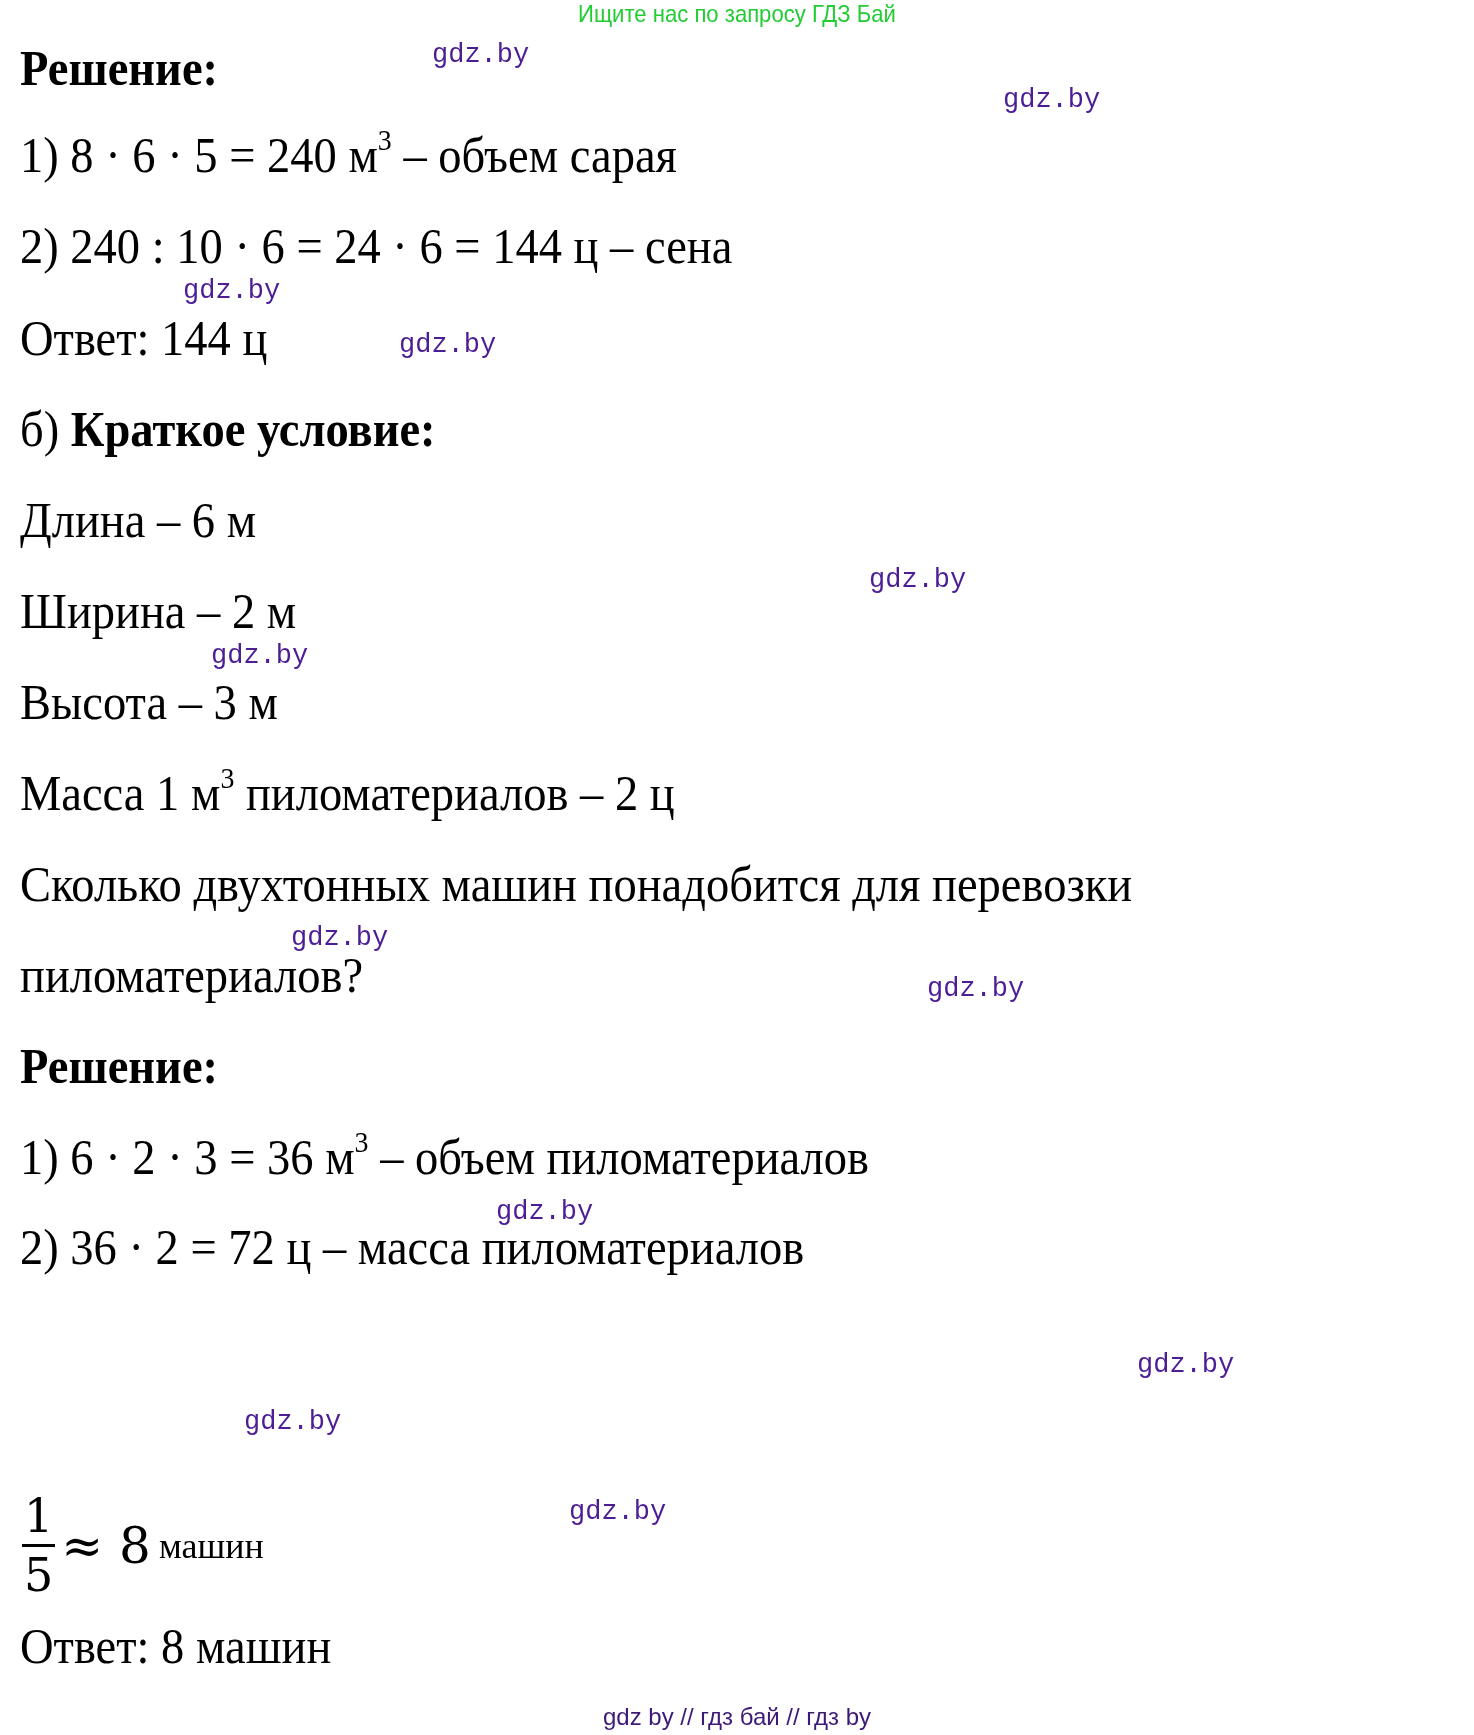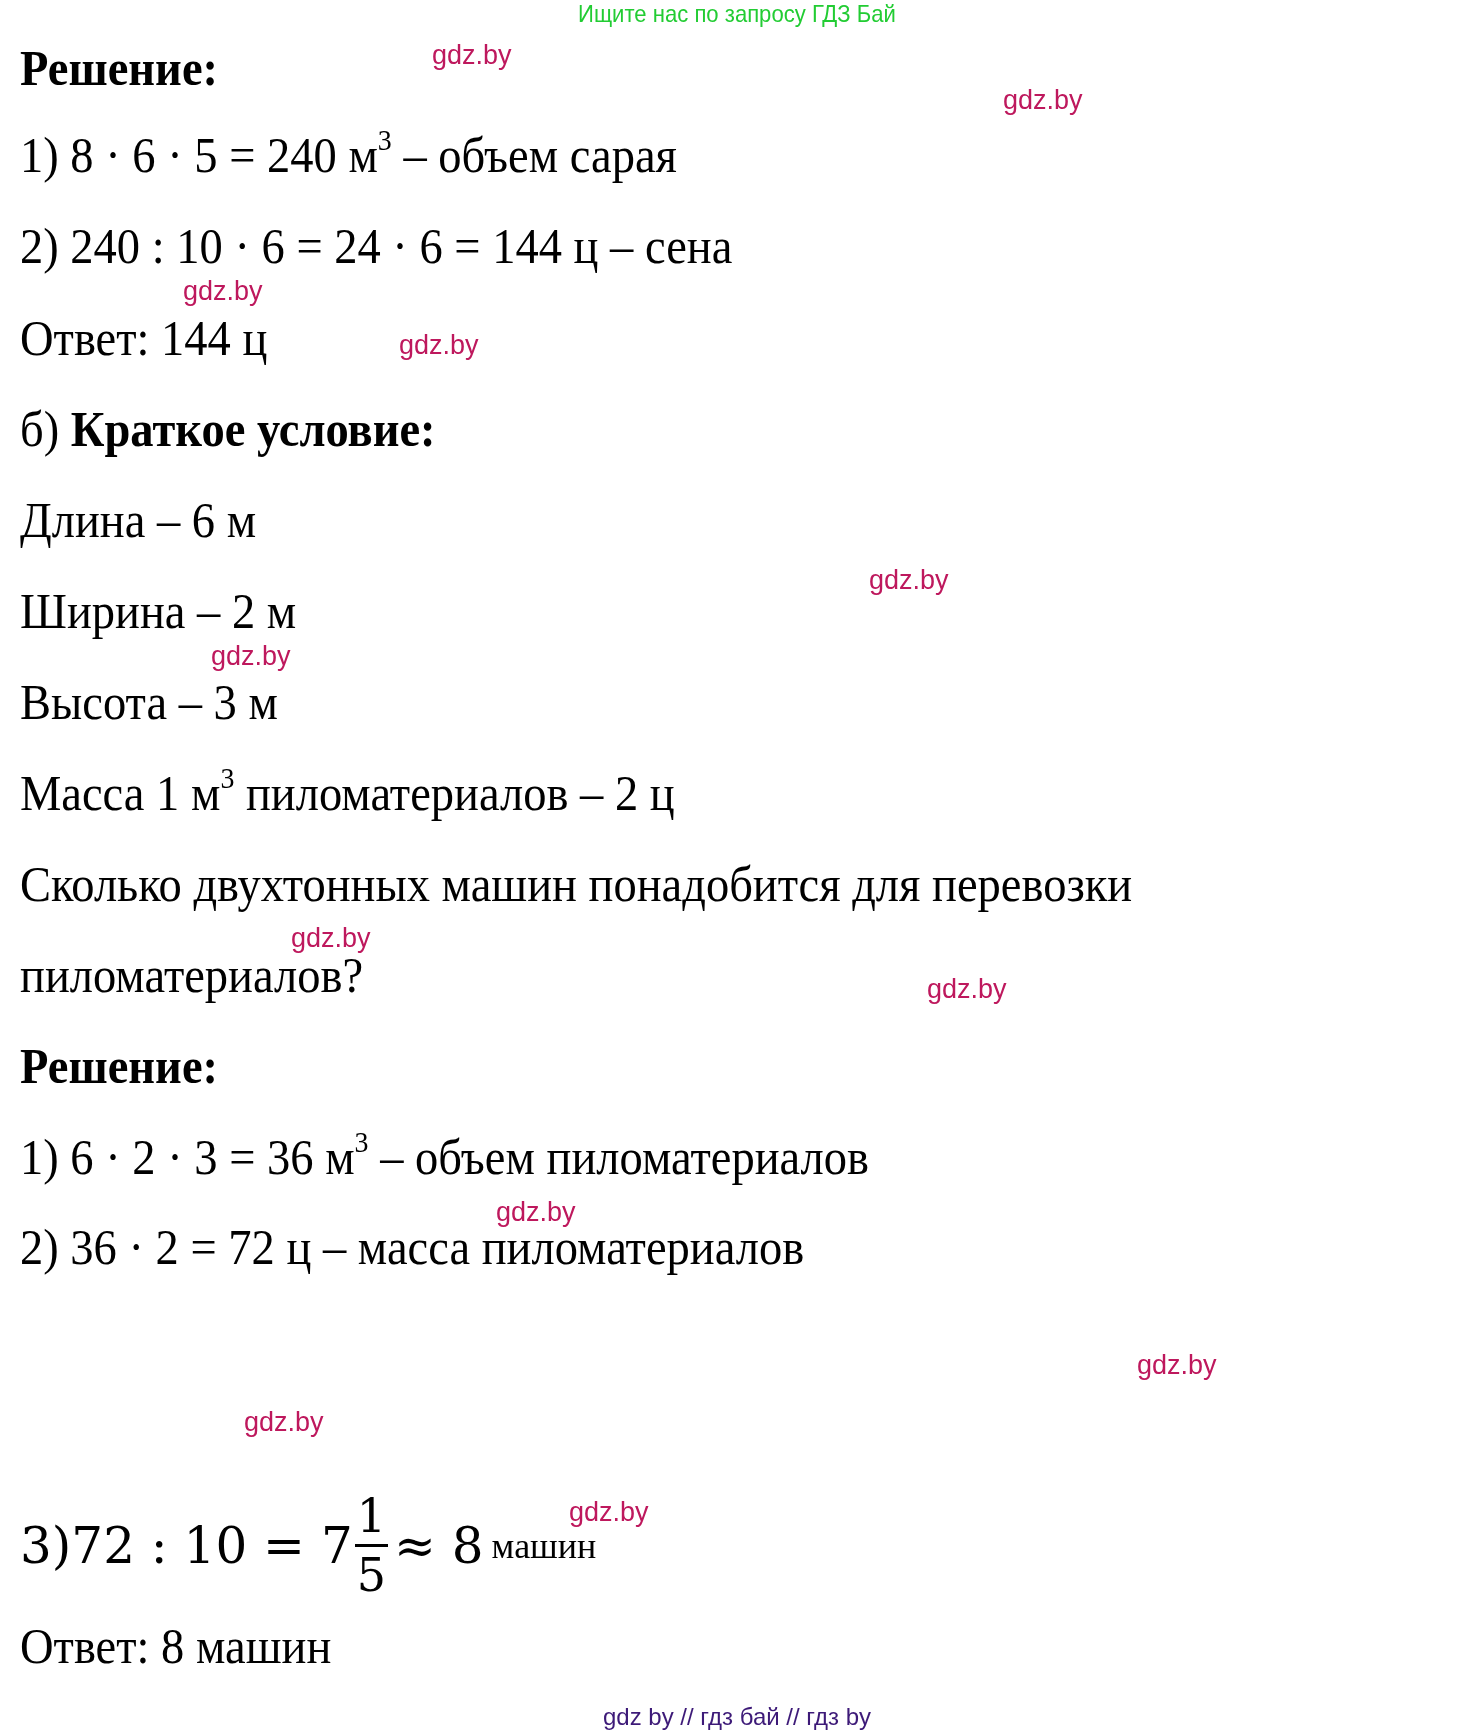--- a/index.html
+++ b/index.html
@@ -27,24 +27,24 @@
     }
     .footer-banner {
       left: 0; width: 1474px; top: 1703px;
       text-align: center;
       font-family: "Liberation Sans", "DejaVu Sans", sans-serif;
       font-size: 24px;
       line-height: 28px;
       color: #3d1a78;
     }
     .wm {
-      font-family: Liberation Sans, sans-serif;
+      font-family: Liberation Mono, monospace;
       font-size: 27px;
       line-height: 30px;
-      color: #be185d;
+      color: #4c1d95;
     }
     .line {
       left: 20px;
       font-size: 50px;
       line-height: 56px;
       transform-origin: left center;
       transform: scaleX(0.93);
     }
     .bold { font-weight: bold; }
     sup.p { font-size: 30px; vertical-align: 22px; line-height: 0; }
@@ -96,21 +96,20 @@
 <div class="abs line" style="top:856px;">Сколько двухтонных машин понадобится для перевозки</div>
 <div class="abs line" style="top:947px;">пиломатериалов?</div>
 
 <div class="abs line bold" style="top:1038px;">Решение:</div>
 
 <div class="abs line" style="top:1129px;"><span>1) 6 · 2 · 3 = 36 м</span><sup class="p">3</sup><span> – объем пиломатериалов</span></div>
 
 <div class="abs line" style="top:1219px;">2) 36 · 2 = 72 ц – масса пиломатериалов</div>
 
 <div class="abs frac-line">
-  <span>3)72 : 10 = 7</span>
   <span class="frac">
     <span class="num">1</span>
     <span class="den">5</span>
   </span>
   <span>≈ 8</span>
   <span class="mash">машин</span>
 </div>
 
 <div class="abs line" style="top:1460px; top:1618px;">Ответ: 8 машин</div>
 

